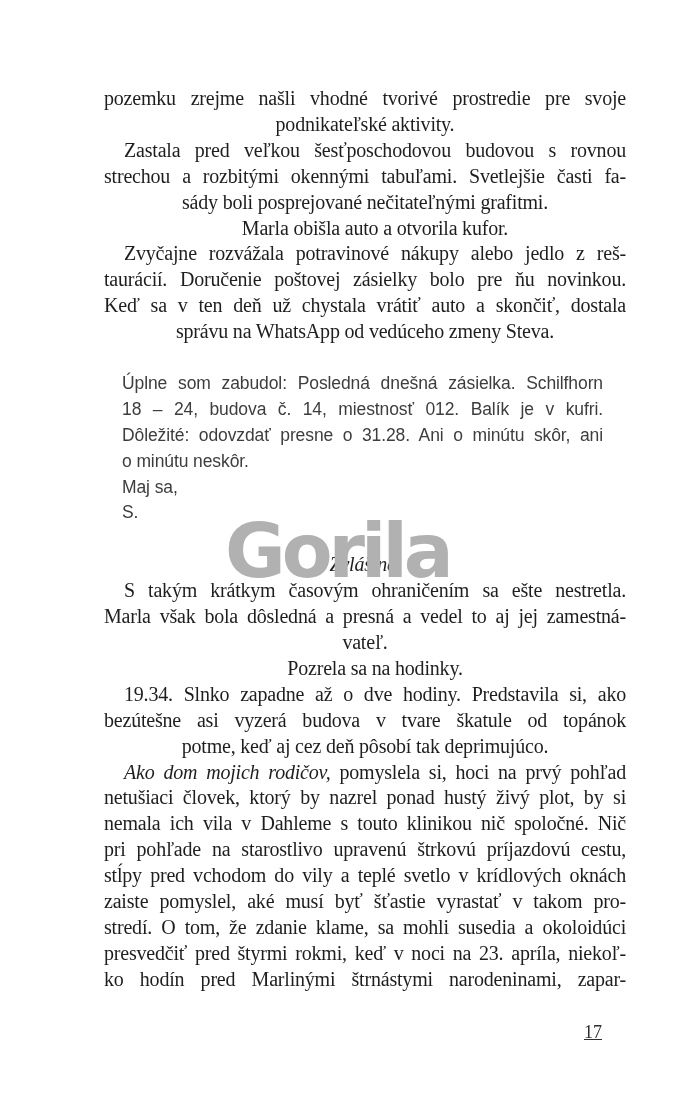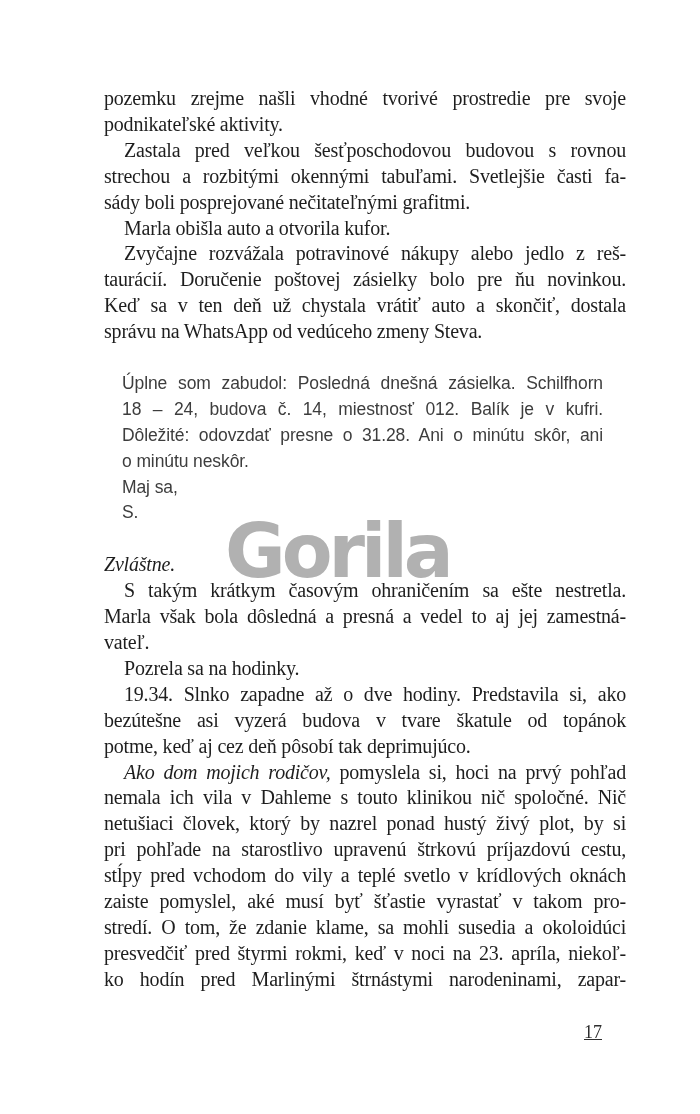--- a/index.html
+++ b/index.html
@@ -22,20 +22,21 @@
   }
   .ln {
     line-height: 25.9px;
     white-space: normal;
   }
   .ln.serif {
     font-family: "Liberation Serif", "DejaVu Serif", serif;
     font-size: 20px;
     letter-spacing: -0.2px;
     color: #1e1e1e;
+    text-align: center;
   }
   .ln.sans {
     font-family: "Liberation Sans", "DejaVu Sans", sans-serif;
     font-size: 17.5px;
     letter-spacing: -0.1px;
     color: #3d3d3d;
     margin-left: 18px;
     margin-right: 23px;
   }
   .ln.ind { text-indent: 20px; }
@@ -88,22 +89,22 @@
       <div class="ln sans"><span>S.</span></div>
       <div class="ln serif gap"><em>Zvláštne.</em></div>
       <div class="ln serif ind jst"><span>S takým krátkym časovým ohraničením sa ešte nestretla.</span></div>
       <div class="ln serif jst"><span>Marla však bola dôsledná a presná a vedel to aj jej zamestná-</span></div>
       <div class="ln serif"><span>vateľ.</span></div>
       <div class="ln serif ind"><span>Pozrela sa na hodinky.</span></div>
       <div class="ln serif ind jst"><span>19.34. Slnko zapadne až o dve hodiny. Predstavila si, ako</span></div>
       <div class="ln serif jst"><span>bezútešne asi vyzerá budova v tvare škatule od topánok</span></div>
       <div class="ln serif"><span>potme, keď aj cez deň pôsobí tak deprimujúco.</span></div>
       <div class="ln serif ind jst"><em>Ako dom mojich rodičov,</em><span> pomyslela si, hoci na prvý pohľad</span></div>
+      <div class="ln serif jst"><span>netušiaci človek, ktorý by nazrel ponad hustý živý plot, by si</span></div>
       <div class="ln serif jst"><span>nemala ich vila v Dahleme s touto klinikou nič spoločné. Nič</span></div>
-      <div class="ln serif jst"><span>netušiaci človek, ktorý by nazrel ponad hustý živý plot, by si</span></div>
       <div class="ln serif jst"><span>pri pohľade na starostlivo upravenú štrkovú príjazdovú cestu,</span></div>
       <div class="ln serif jst"><span>stĺpy pred vchodom do vily a teplé svetlo v krídlových oknách</span></div>
       <div class="ln serif jst"><span>zaiste pomyslel, aké musí byť šťastie vyrastať v takom pro-</span></div>
       <div class="ln serif jst"><span>stredí. O tom, že zdanie klame, sa mohli susedia a okoloidúci</span></div>
       <div class="ln serif jst"><span>presvedčiť pred štyrmi rokmi, keď v noci na 23. apríla, niekoľ-</span></div>
       <div class="ln serif jst"><span>ko hodín pred Marlinými štrnástymi narodeninami, zapar-</span></div>
     </div>
   <div class="watermark">Gorila</div>
   <div class="folio">17</div>
 </div>

